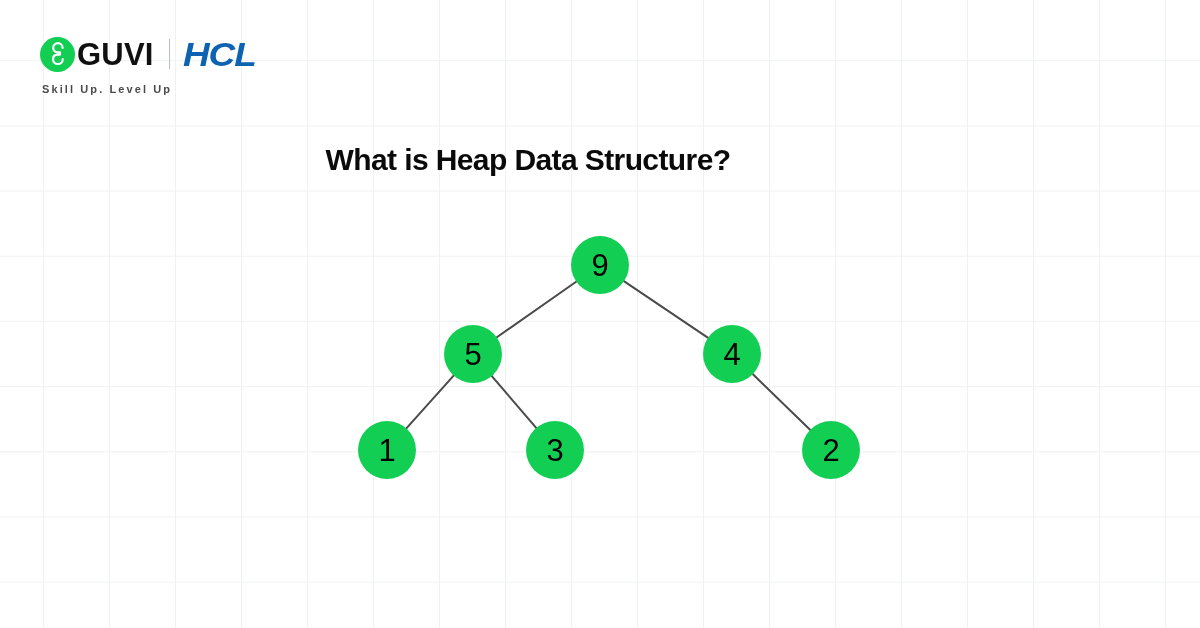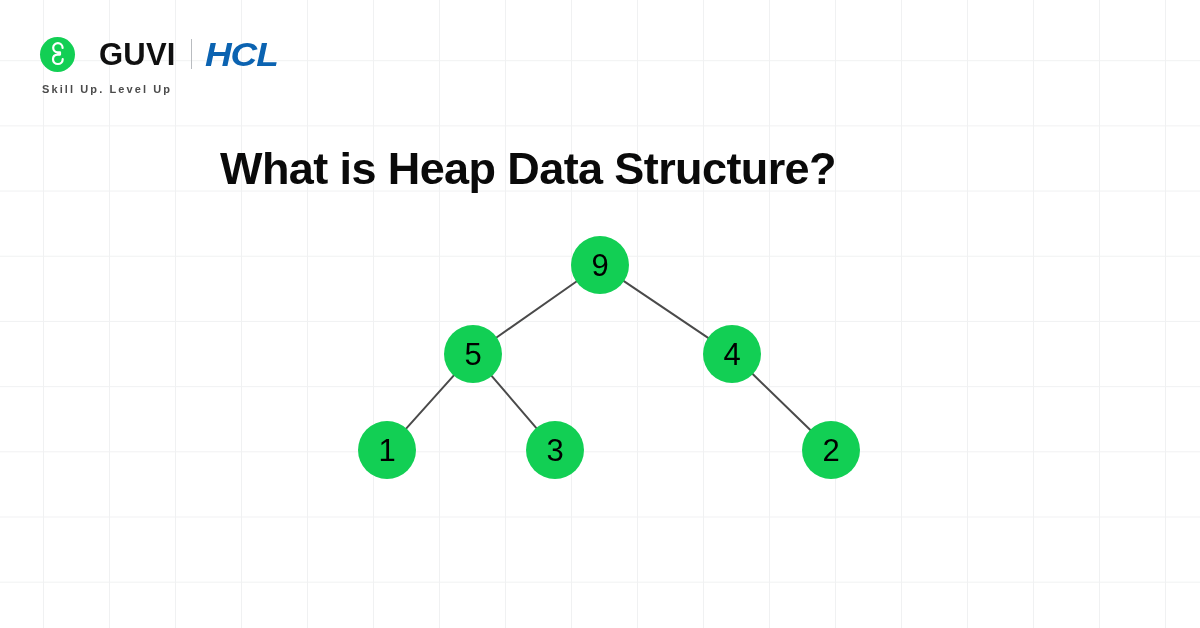--- a/index.html
+++ b/index.html
@@ -46,21 +46,21 @@
     height: 35px;
     border-radius: 50%;
     background: #12cf54;
     display: flex;
     align-items: center;
     justify-content: center;
     flex: 0 0 auto;
   }
   #guvi-mark svg { display: block; }
   #guvi-word {
-    margin-left: 24px;
+    margin-left: 2px;
     font-size: 31px;
     font-weight: 700;
     letter-spacing: 0.2px;
     color: #101010;
     line-height: 1;
     font-family: "Liberation Sans", sans-serif;
   }
   #brand-divider {
     width: 1px;
     height: 30px;
@@ -89,21 +89,21 @@
     white-space: nowrap;
   }
 
   
   #title {
     position: absolute;
     left: 0;
     top: 143px;
     width: 1056px;
     text-align: center;
-    font-size: 45px;
+    font-size: 30px;
     font-weight: 800;
     letter-spacing: -0.6px;
     color: #0a0a0a;
     line-height: 1.15;
     font-family: "Liberation Sans", sans-serif;
   }
 
   
   #tree {
     position: absolute;

